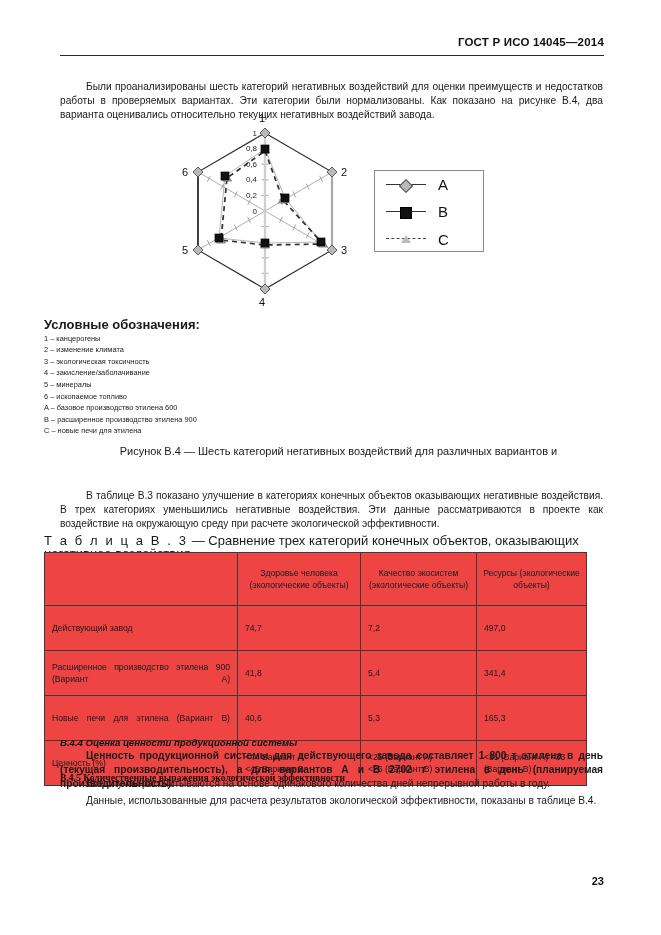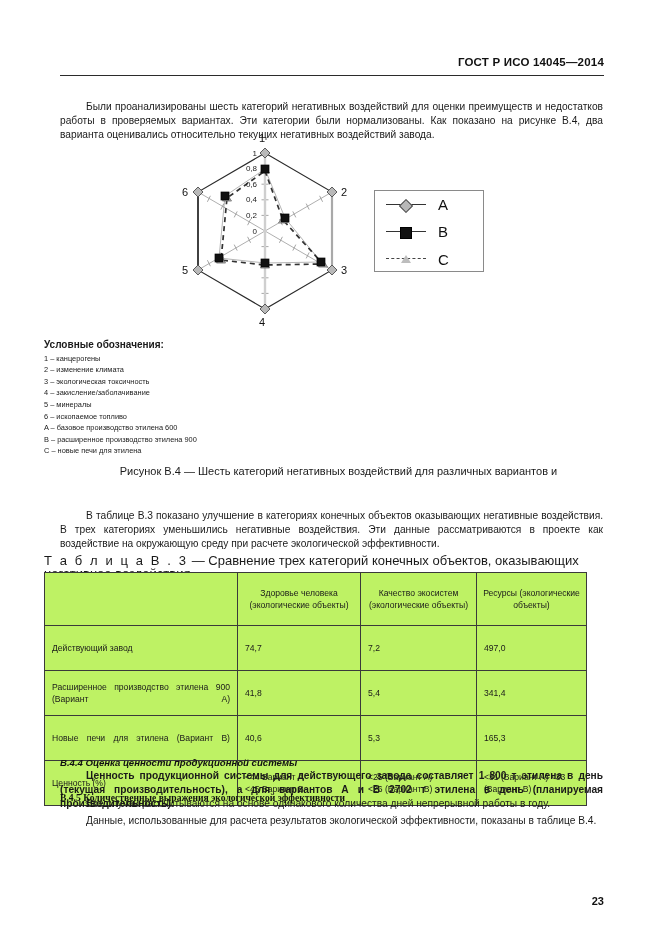--- a/index.html
+++ b/index.html
@@ -2,21 +2,21 @@
 <html><head>
 <meta charset="utf-8">
 <style>
   html,body{margin:0;padding:0;background:#ffffff;}
   body{
     width:661px;height:935px;position:relative;overflow:hidden;
     font-family:"Liberation Sans", sans-serif;
     color:#1a1a1a;
     -webkit-font-smoothing:antialiased;
   }
-  .page{position:absolute;inset:0;margin-top:20px;}
+  .page{position:absolute;inset:0;}
 
   
   .doc-header{
     position:absolute;top:36px;right:57px;
     font-size:11.5px;font-weight:bold;letter-spacing:.2px;
     color:#111;
   }
   .header-rule{
     position:absolute;top:55px;left:60px;right:57px;
     border-bottom:1px solid #2b2b2b;height:0;
@@ -69,39 +69,39 @@
   }
   .legend-label{
     font-size:15px;color:#111;margin-left:10px;font-family:"Liberation Sans",sans-serif;
   }
 
   
   .keys{
     position:absolute;left:44px;top:319px;width:330px;
     font-size:7.4px;line-height:11.6px;color:#1a1a1a;
   }
-  .keys .keys-title{font-weight:bold;margin-bottom:2px;font-size:10px;}
+  .keys .keys-title{font-weight:bold;margin-bottom:2px;font-size:13px;}
   .keys .key-line{white-space:nowrap;}
 
   
   .fig-caption{
     position:absolute;top:444px;left:67px;width:543px;
     font-size:11px;line-height:15px;text-align:center;color:#1a1a1a;
   }
 
   
   .tbl-caption{
     position:absolute;top:534px;left:44px;width:560px;
     font-size:13px;color:#1a1a1a;line-height:13px;
   }
   .tbl-caption .spaced{letter-spacing:2.1px;}
   table.main{
     position:absolute;top:552px;left:44px;width:542px;
     border-collapse:collapse;table-layout:fixed;
-    font-size:8.6px;color:#1a1a1a;background:#bef264;
+    font-size:8.6px;color:#1a1a1a;background:#ef4444;
   }
   table.main td{
     border:1px solid #3a3a3a;
     padding:5px 7px;
     vertical-align:middle;
     line-height:12.4px;
   }
   table.main td.head{
     text-align:center;height:44px;padding:4px 5px;
   }

